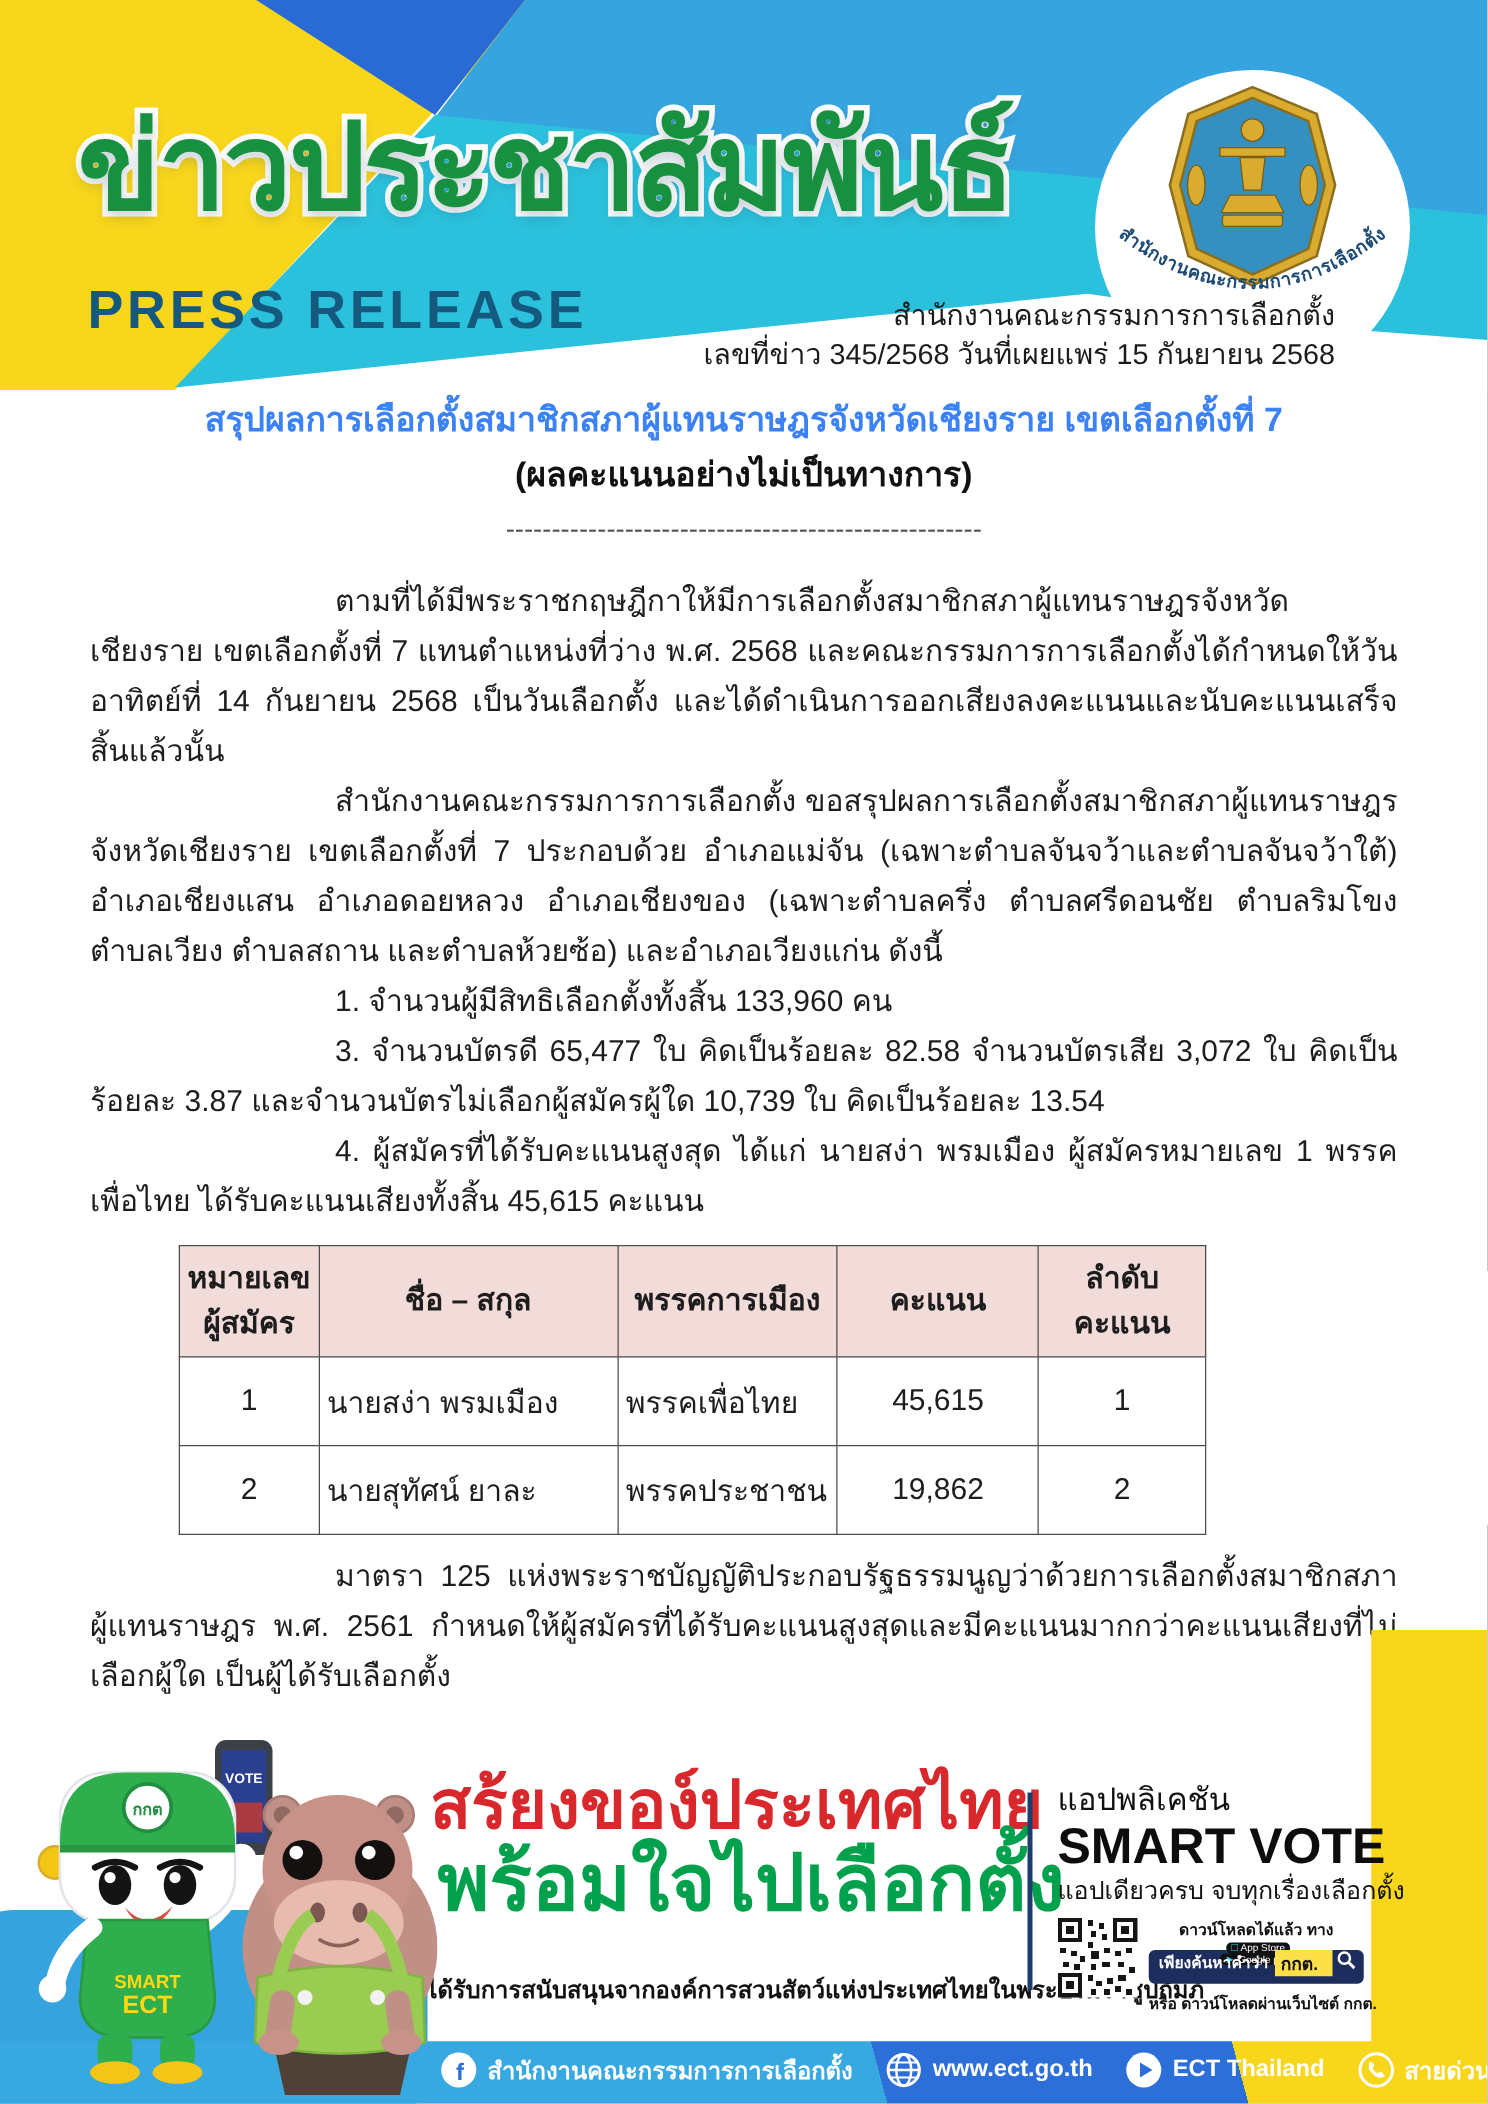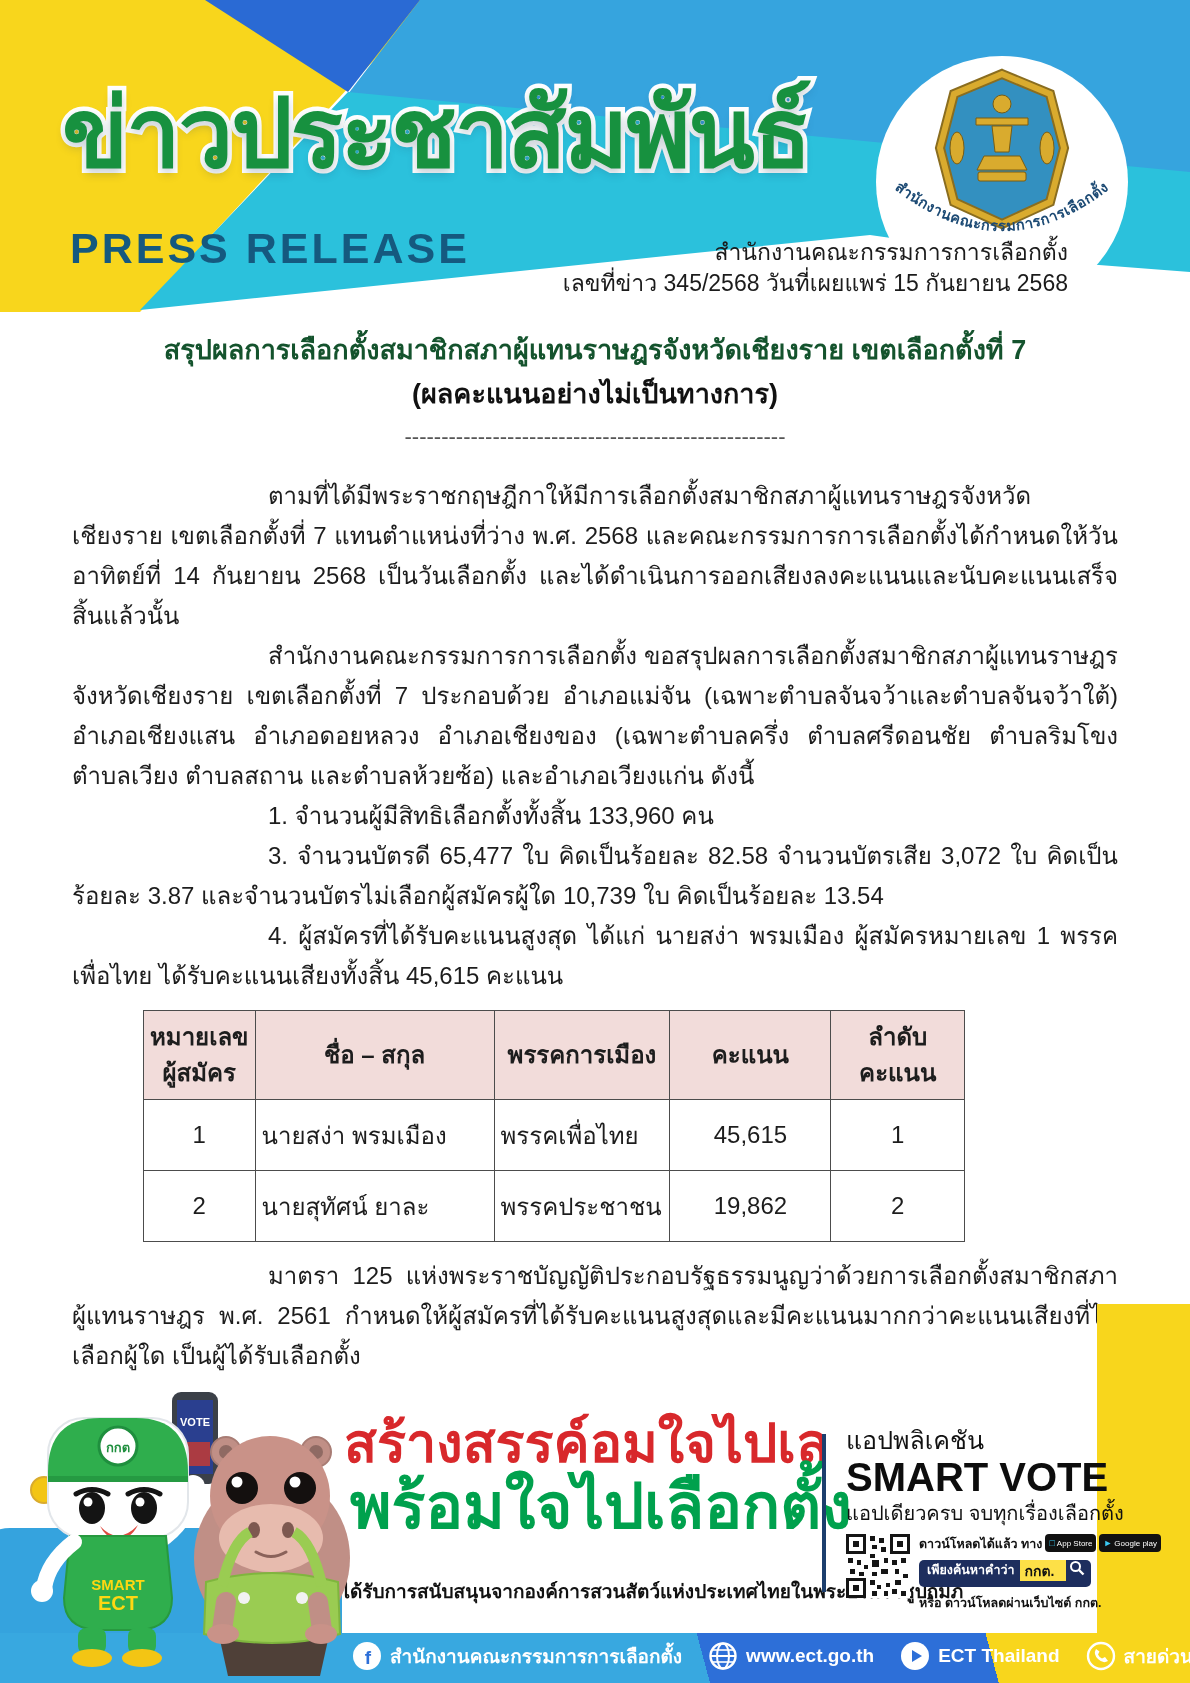--- a/index.html
+++ b/index.html
@@ -11,21 +11,21 @@
   .brand-title{position:absolute;left:62px;top:56px;font-size:97px;font-weight:800;
       color:#17913f;letter-spacing:-2px;-webkit-text-stroke:9px #ffffff;paint-order:stroke fill;
       text-shadow:0 5px 10px rgba(30,60,90,.25);white-space:nowrap;}
   .press-release{position:absolute;left:70px;top:224px;font-size:43px;font-weight:700;
       color:#15597f;letter-spacing:3px;white-space:nowrap;}
   .org-line{position:absolute;right:122px;top:234px;font-size:23px;color:#1b1b1b;white-space:nowrap;}
   .release-line{position:absolute;right:122px;top:265px;font-size:23px;color:#1b1b1b;white-space:nowrap;}
 
   
   .doc{position:absolute;left:72px;top:300px;width:1046px;}
-  .doc-title{ text-align:center;font-size:27px;font-weight:700;line-height:44px;margin-top:28px;color:#14532d;}
+  .doc-title{ text-align:center;font-size:27px;font-weight:700;line-height:44px;margin-top:14px;color:#3b82f6;}
   .doc-subtitle{text-align:center;font-size:27px;font-weight:700;line-height:44px;color:#111;}
   .sep{text-align:center;font-size:22px;color:#555;margin:8px 0 26px 0;letter-spacing:0;}
   .doc p.body{margin:0;font-size:24px;line-height:40px;text-align:justify;text-indent:196px;color:#1d1d1d;}
   .doc p.closing{margin-top:14px;}
 
   
   table.results{border-collapse:collapse;margin:14px 0 0 71px;width:822px;border:1px solid #6d28d9;}
   table.results th{background:#f2dcda;font-size:24px;font-weight:700;border:1px solid #4c4c4c;
       text-align:center;vertical-align:middle;padding:8px 6px;line-height:36px;white-space:pre-line;height:70px;}
   table.results td{font-size:24px;border:1px solid #4c4c4c;vertical-align:middle;padding:6px;height:58px;}
@@ -42,21 +42,21 @@
   .v-divider{position:absolute;left:822px;top:1434px;width:4px;height:158px;background:#1c3e6d;}
 
   
   .app{position:absolute;left:846px;top:1426px;width:250px;}
   .app-label{font-size:25px;color:#111;line-height:28px;}
   .app-name{font-size:40px;font-weight:800;color:#0d0d0d;letter-spacing:0;line-height:46px;white-space:nowrap;}
   .app-tagline{font-size:20px;color:#111;line-height:26px;white-space:nowrap;}
   .app-grid{display:flex;margin-top:8px;}
   .qr{width:64px;height:64px;flex:0 0 64px;}
   .app-right{margin-left:9px;width:172px;}
-  .dl-row{display:flex;height:20px;}
+  .dl-row{display:flex;align-items:center;height:20px;flex-direction:column;}
   .dl-text{font-size:12.5px;font-weight:700;color:#111;white-space:nowrap;}
   .store-badge{background:#111;color:#fff;border-radius:4px;height:18px;display:flex;align-items:center;
       padding:0 4px;margin-left:3px;font-size:8px;line-height:9px;white-space:nowrap;}
   .store-badge .tri{color:#3bc9f3;margin-right:2px;font-size:9px;}
   .search-row{margin-top:6px;background:#1d2e5e;border-radius:5px;height:27px;display:flex;padding:0 3px;}
   .search-label{color:#fff;font-size:12.5px;font-weight:700;padding:0 5px;white-space:nowrap;}
   .search-box{background:#fde047;height:21px;flex:1;display:flex;align-items:center;padding-left:5px;
       font-size:14px;font-weight:700;color:#111;}
   .mag{width:22px;text-align:center;}
   .alt-row{margin-top:6px;font-size:12.5px;font-weight:700;color:#111;white-space:nowrap;}
@@ -151,21 +151,21 @@
     </tbody>
       </table>
 
     <p class="body closing">มาตรา 125 แห่งพระราชบัญญัติประกอบรัฐธรรมนูญว่าด้วยการเลือกตั้งสมาชิกสภาผู้แทนราษฎร พ.ศ. 2561 กำหนดให้ผู้สมัครที่ได้รับคะแนนสูงสุดและมีคะแนนมากกว่าคะแนนเสียงที่ไม่เลือกผู้ใด เป็นผู้ได้รับเลือกตั้ง</p>
   </div>
 
   <div class="blue-blob"></div>
   <div class="yellow-bar"></div>
   <div class="bottom-bar"></div>
 
-  <div class="campaign-red">สร้างสรรค์อมใจไปเล</div>
+  <div class="campaign-red">สร้ยงของ์ประเทศไทย</div>
   <div class="campaign-green">พร้อมใจไปเลือกตั้ง</div>
   <div class="footnote">*ได้รับการสนับสนุนจากองค์การสวนสัตว์แห่งประเทศไทยในพระบรมราชูปถัมภ์</div>
   <div class="v-divider"></div>
 
   <svg class="mascots" width="330" height="290" viewBox="0 0 330 290">
 
     <g>
       <rect x="152" y="2" width="46" height="92" rx="9" fill="#3b4048"></rect>
       <rect x="157" y="10" width="36" height="74" fill="#2a3f8f"></rect>
       <rect x="160" y="52" width="30" height="24" fill="#c23b35" opacity="0.85"></rect>

